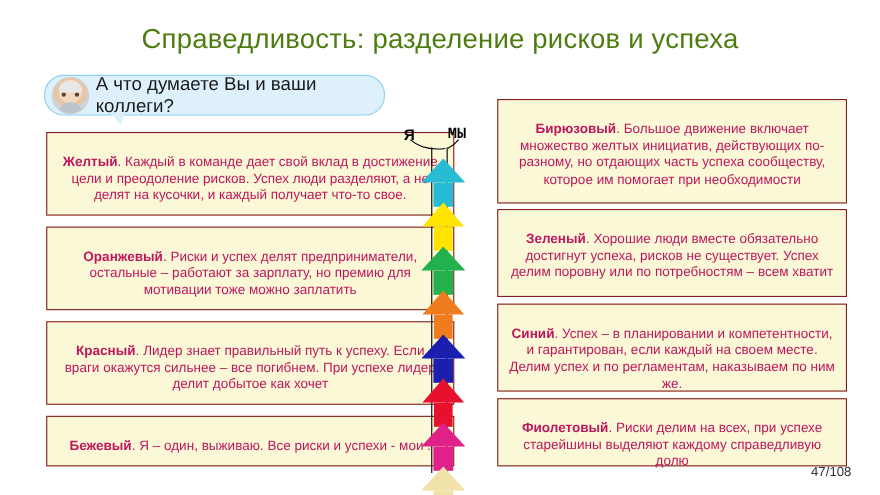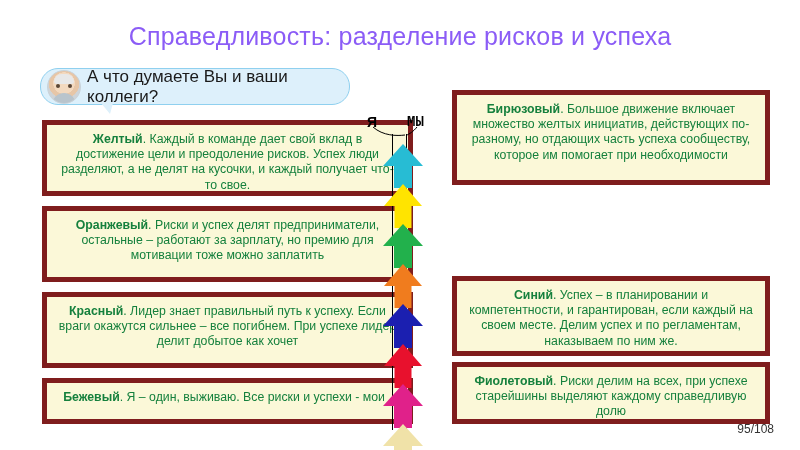--- a/index.html
+++ b/index.html
@@ -18,21 +18,21 @@
     position: absolute;
     inset: 0;
   }
   .title {
     position: absolute;
     left: 0;
     top: 22px;
     width: 800px;
     text-align: center;
     font-size: 25px;
-    color: #8b5cf6;
+    color: #4d7c0f;
     letter-spacing: 0.2px;
   }
   
   .bubble {
     position: absolute;
     left: 40px;
     top: 68px;
     width: 310px;
     height: 37px;
     background: #ddf0fb;
@@ -94,26 +94,26 @@
     background: #5a4636;
     border-radius: 50%;
   }
   .avatar .eyes i:first-child { left: 1px; }
   .avatar .eyes i:last-child { right: 1px; }
 
   
   .box {
     position: absolute;
     background: #fbf8d8;
-    border: 5px solid #7f1d1d;
+    border: 1px solid #7f1d1d;
     box-sizing: border-box;
-    padding: 7px 10px;
+    padding: 19px 10px;
     font-size: 12.3px;
     line-height: 15.2px;
-    color: #15803d;
+    color: #be185d;
     text-align: center;
   }
   .box b { font-weight: bold; }
 
   .box-left { left: 42px; width: 371px; }
   .box-right { left: 452px; width: 318px; }
 
   .b-yellow   { top: 120px;  height: 76px; }
   .b-orange   { top: 206px;  height: 76px; }
   .b-red      { top: 292px;  height: 76px; }
@@ -224,20 +224,23 @@
   </div>
   <div class="box box-left b-orange">
     <b>Оранжевый</b><span>. Риски и успех делят предприниматели, остальные – работают за зарплату, но премию для мотивации тоже можно заплатить</span>
   </div>
   <div class="box box-left b-beige">
     <b>Бежевый</b><span>. Я – один, выживаю. Все риски и успехи - мои .</span>
   </div>
 
   <div class="box box-right b-turquoise">
     <b>Бирюзовый</b><span>. Большое движение включает множество желтых инициатив, действующих по-разному, но отдающих часть успеха сообществу, которое им помогает при необходимости</span>
+  </div>
+  <div class="box box-right b-green">
+    <b>Зеленый</b><span>. Хорошие люди вместе обязательно достигнут успеха, рисков не существует. Успех делим поровну или по потребностям – всем хватит</span>
   </div>
   <div class="box box-right b-blue">
     <b>Синий</b><span>. Успех – в планировании и компетентности, и гарантирован, если каждый на своем месте. Делим успех и по регламентам, наказываем по ним же.</span>
   </div>
   <div class="box box-right b-violet">
     <b>Фиолетовый</b><span>. Риски делим на всех, при успехе старейшины выделяют каждому справедливую долю</span>
   </div>
 
   <div class="center">
     <div class="axis-label axis-ya">Я</div>
@@ -277,14 +280,14 @@
           <div class="head" style="border-left-width: 20px; border-right-width: 20px; border-bottom-width: 22px; border-bottom-color: rgb(224, 33, 138);"></div>
           <div class="shaft" style="top: 22px; width: 18px; height: 22px; background: rgb(224, 33, 138);"></div>
         </div>
         <div class="arrow" style="top: 280px; width: 40px; height: 36px;">
           <div class="head" style="border-left-width: 20px; border-right-width: 20px; border-bottom-width: 22px; border-bottom-color: rgb(240, 226, 168);"></div>
           <div class="shaft" style="top: 22px; width: 18px; height: 14px; background: rgb(240, 226, 168);"></div>
         </div>
       </div>
   </div>
 
-  <div class="page-num">95/108</div>
+  <div class="page-num">47/108</div>
 </div>
 
 </body></html>

